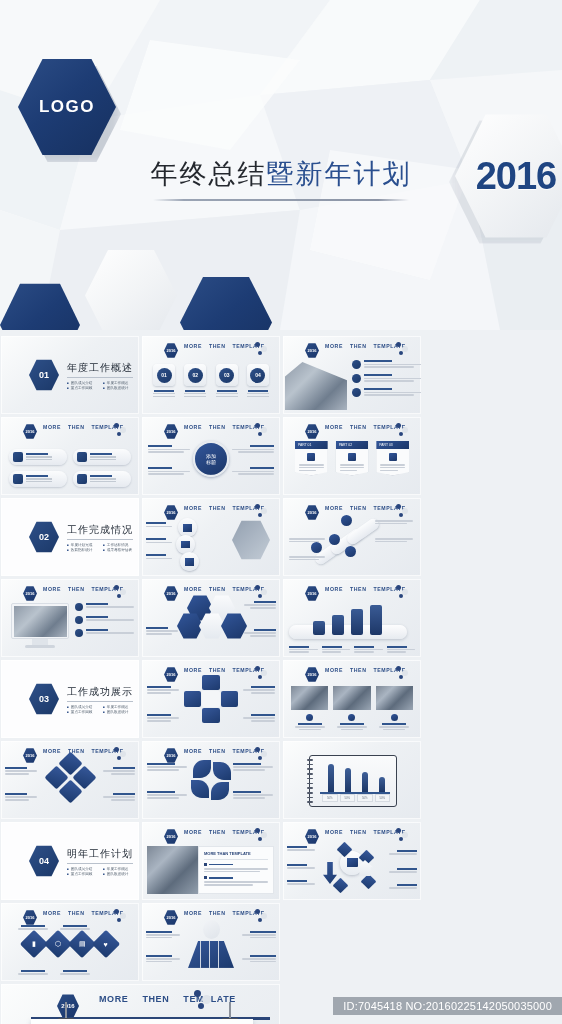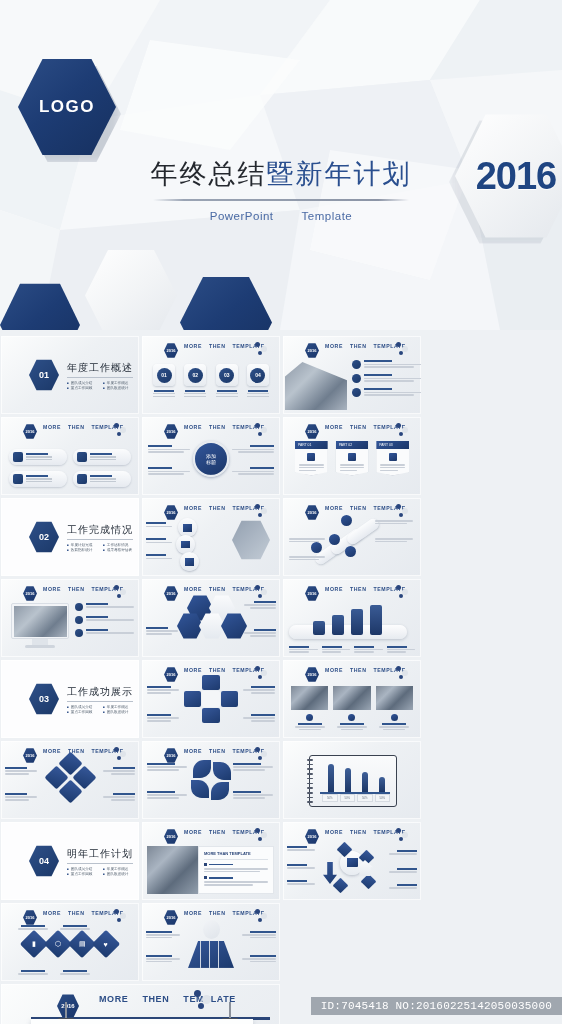--- a/index.html
+++ b/index.html
@@ -247,21 +247,21 @@
   .watermark {
     position:absolute; left:6px; bottom:6px;
     font-size:19px; font-weight:700; letter-spacing:.5px;
     color:#ffffff; -webkit-text-stroke:1.2px #b9c0c9;
     text-shadow:0 1px 0 rgba(0,0,0,.06);
     font-family:"DejaVu Sans", sans-serif;
   }
   .idbar {
     position:absolute; right:0; bottom:9px;
     background:rgba(130,138,148,.72); color:#fff;
-    font-size:11px; padding:3px 10px; letter-spacing:.2px;font-family:Liberation Mono, monospace;
+    font-size:11px; padding:3px 10px; letter-spacing:.2px;
   }
 </style>
 </head>
 <body>
 
 <div class="page">
 
   <div class="hero">
     <svg class="polybg" viewBox="0 0 562 330" preserveAspectRatio="none">
       <polygon points="0,0 160,0 90,120 0,90" fill="#f7f9fa"></polygon>
@@ -292,23 +292,20 @@
 
     <div class="hex white" id="hex-white-bottom"></div>
     <div class="hex blue" id="hex-blue-bottom1"></div>
     <div class="hex blue" id="hex-blue-bottom2"></div>
 
     <div class="hero-title-wrap">
       <div class="hero-title">
         <span class="dark">年终总结</span><span class="blue">暨新年计划</span>
       </div>
       <div class="hero-rule"></div>
-      <div class="hero-sub">
-        <span>PowerPoint</span><span class="gap"></span><span>Template</span>
-      </div>
     </div>
   </div>
 
   <div class="grid">
 
 
     <div class="thumb">
       <div class="sec">
         <div class="shex">01</div>
         <div class="sbody">

